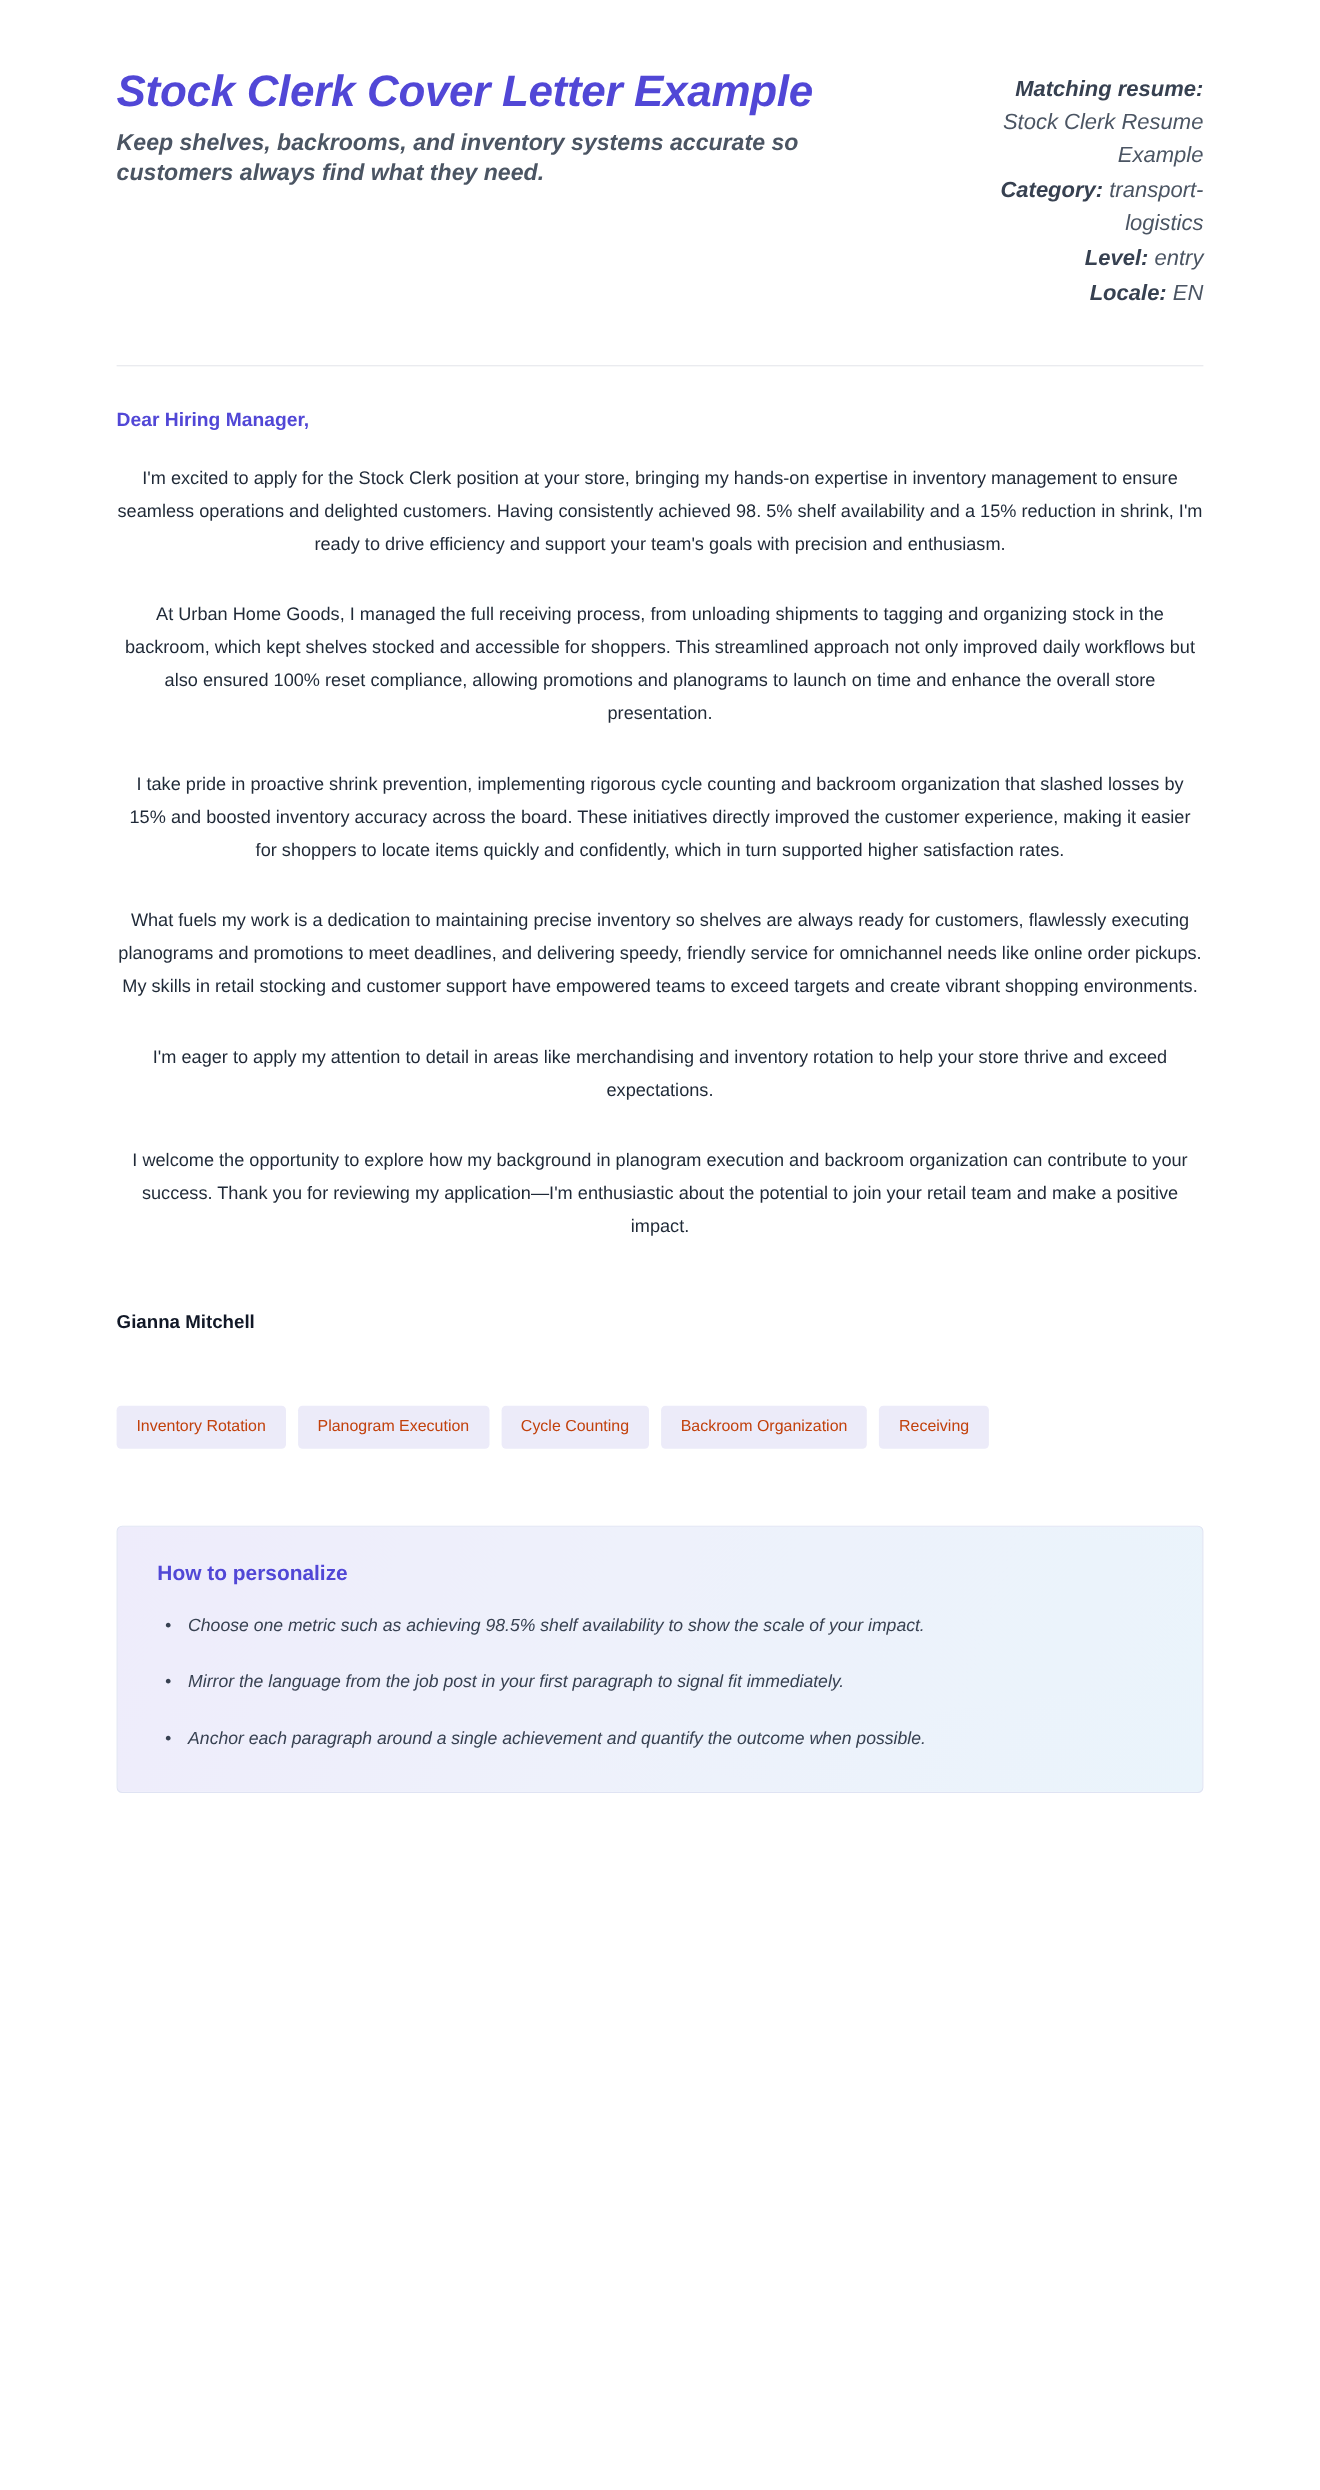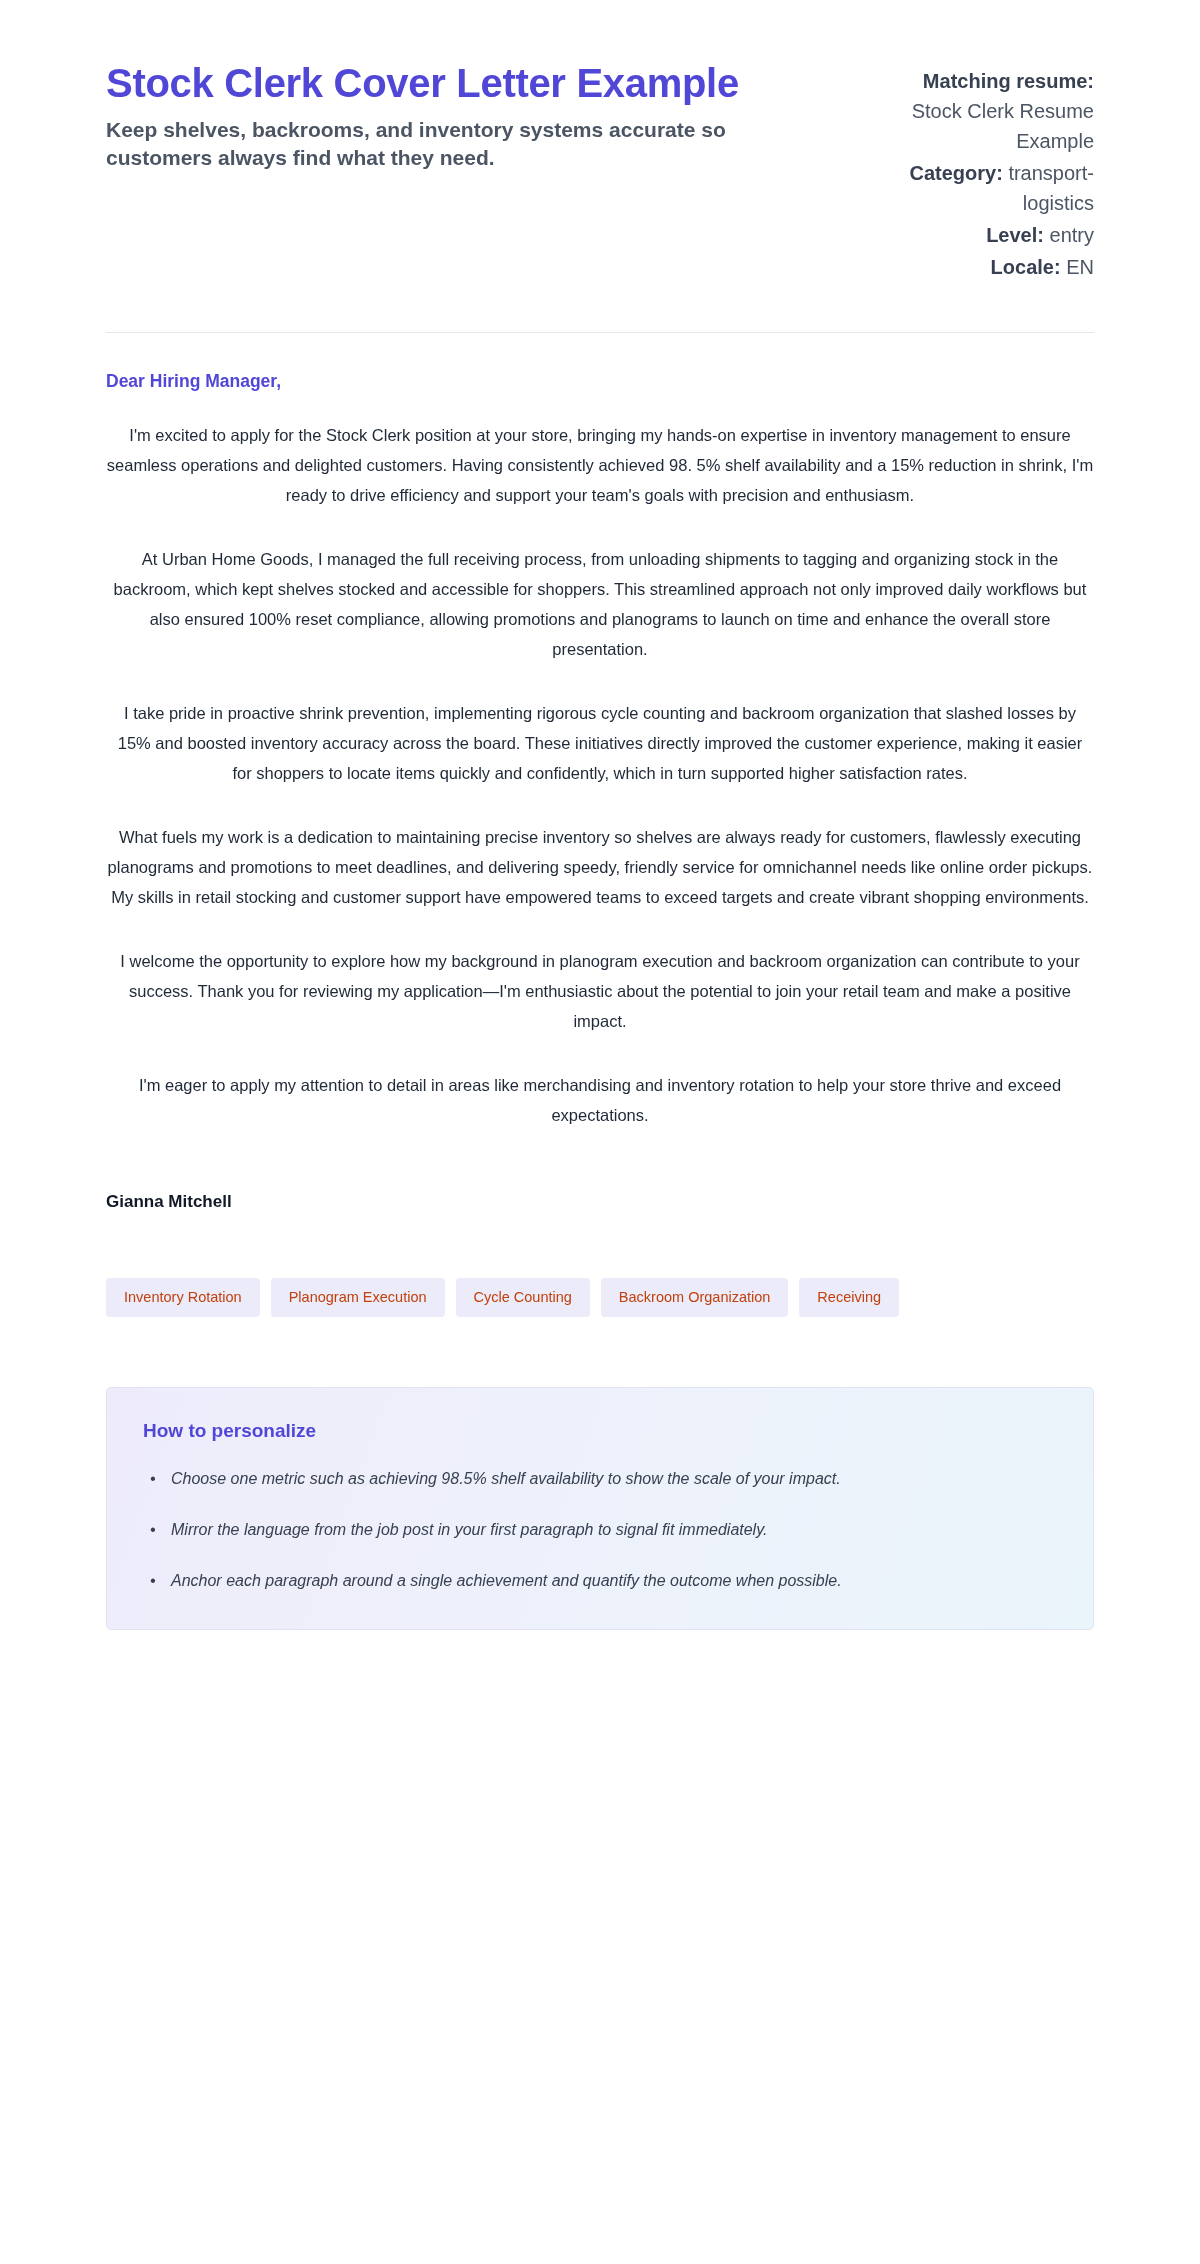--- a/index.html
+++ b/index.html
@@ -22,20 +22,21 @@
     padding: 44px 106px 40px 106px;
   }
 
   
   .header {
     display: flex;
     align-items: flex-start;
     justify-content: space-between;
     gap: 46px;
     padding-top: 16px;
+    font-style: italic;
   }
   .header-left { flex: 1 1 auto; max-width: 720px; }
 
   .doc-title {
     margin: 0;
     font-size: 40px;
     line-height: 1.18;
     font-weight: 700;
     color: #5147d6;
     letter-spacing: -0.3px;
@@ -194,22 +195,22 @@
   <hr class="divider">
 
   <div class="letter">
     <p class="salutation">Dear Hiring Manager,</p>
 
     <div>
       <p class="body-para">I'm excited to apply for the Stock Clerk position at your store, bringing my hands-on expertise in inventory management to ensure seamless operations and delighted customers. Having consistently achieved 98. 5% shelf availability and a 15% reduction in shrink, I'm ready to drive efficiency and support your team's goals with precision and enthusiasm.</p>
       <p class="body-para">At Urban Home Goods, I managed the full receiving process, from unloading shipments to tagging and organizing stock in the backroom, which kept shelves stocked and accessible for shoppers. This streamlined approach not only improved daily workflows but also ensured 100% reset compliance, allowing promotions and planograms to launch on time and enhance the overall store presentation.</p>
       <p class="body-para">I take pride in proactive shrink prevention, implementing rigorous cycle counting and backroom organization that slashed losses by 15% and boosted inventory accuracy across the board. These initiatives directly improved the customer experience, making it easier for shoppers to locate items quickly and confidently, which in turn supported higher satisfaction rates.</p>
       <p class="body-para">What fuels my work is a dedication to maintaining precise inventory so shelves are always ready for customers, flawlessly executing planograms and promotions to meet deadlines, and delivering speedy, friendly service for omnichannel needs like online order pickups. My skills in retail stocking and customer support have empowered teams to exceed targets and create vibrant shopping environments.</p>
+      <p class="body-para">I'm eager to apply my attention to detail in areas like merchandising and inventory rotation to help your store thrive and exceed expectations.</p>
       <p class="body-para">I welcome the opportunity to explore how my background in planogram execution and backroom organization can contribute to your success. Thank you for reviewing my application—I'm enthusiastic about the potential to join your retail team and make a positive impact.</p>
-      <p class="body-para">I'm eager to apply my attention to detail in areas like merchandising and inventory rotation to help your store thrive and exceed expectations.</p>
     </div>
 
     <div class="signature">
       <p class="sig-name">Gianna Mitchell</p>
     </div>
 
     <div class="chips">
       <span class="chip">Inventory Rotation</span>
       <span class="chip">Planogram Execution</span>
       <span class="chip">Cycle Counting</span>

